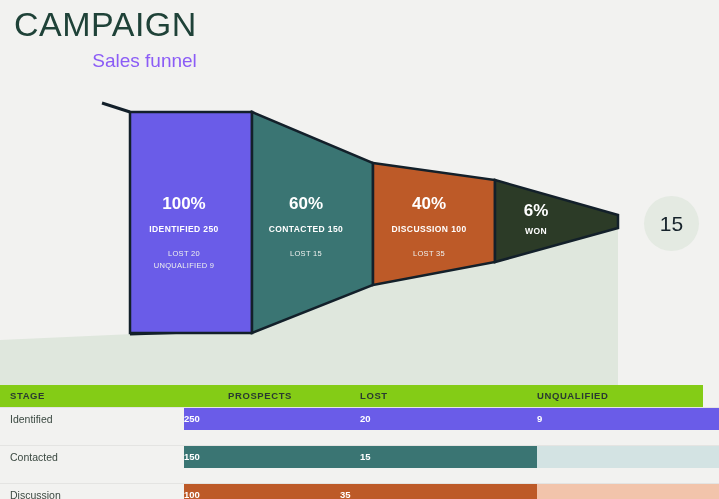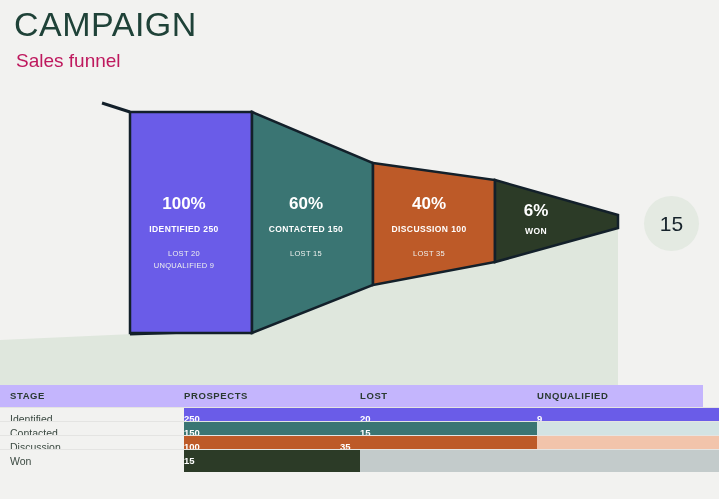--- a/index.html
+++ b/index.html
@@ -11,22 +11,22 @@
   }
   #root { position: relative; width: 719px; height: 499px; background: #f2f2f0; }
 
   
   #header { position: absolute; left: 14px; top: 2px; }
   #title {
     font-size: 34px; letter-spacing: 0.5px; color: #1f4238;
     font-weight: 400; line-height: 44px;
   }
   #subtitle {
-    font-size: 19px; color: #be185d; font-weight: 400;
-    line-height: 28px; margin-top: 1px; margin-left: 2px;
+    font-size: 19px; color: #8b5cf6; font-weight: 400;
+    line-height: 28px; margin-top: 1px; margin-left: 2px; text-align: right;
   }
 
   
   #funnel-wrap { position: absolute; left: 0; top: 0; width: 719px; height: 390px; }
   #funnel-svg { display: block; width: 719px; height: 390px; }
 
   .seg-pct {
     font-family: "Liberation Sans", sans-serif;
     font-size: 17px; font-weight: bold; fill: #ffffff;
     text-anchor: middle;
@@ -48,34 +48,34 @@
     width: 55px; height: 55px; border-radius: 50%;
     background: #e4eae2;
     display: flex; align-items: center; justify-content: center;
   }
   #badge-value { font-size: 21px; color: #16232b; font-weight: 400; }
 
   
   #table { position: absolute; left: 0; top: 385px; width: 719px; height: 114px; }
   #thead {
     position: relative; width: 703px; height: 22px;
-    background: #c4b5fd;
+    background: #84cc16;
   }
   .th {
     position: absolute; top: 0; line-height: 22px;
     font-size: 9.5px; font-weight: bold; color: #2a3a31;
     letter-spacing: 0.6px; white-space: nowrap;
   }
   .th.stage { left: 10px; }
-  .th.c1 { left: 184px; width: 176px; }
+  .th.c1 { left: 172px; width: 176px; text-align: center; }
   .th.c2 { left: 360px; width: 177px; text-align: left; }
   .th.c3 { left: 537px; width: 166px; }
 
   .body-row {
-    position: relative; width: 719px; height: 14px;
+    position: relative; width: 719px; height: 38px;
     background: #f2f2f0;
     border-top: 1px solid #e4e4e2;
   }
   .row-label {
     position: absolute; left: 10px; top: 0; line-height: 22px;
     font-size: 10.5px; color: #3c4a42; font-weight: 400;
   }
   .bar {
     position: absolute; top: 0; height: 22px;
   }

